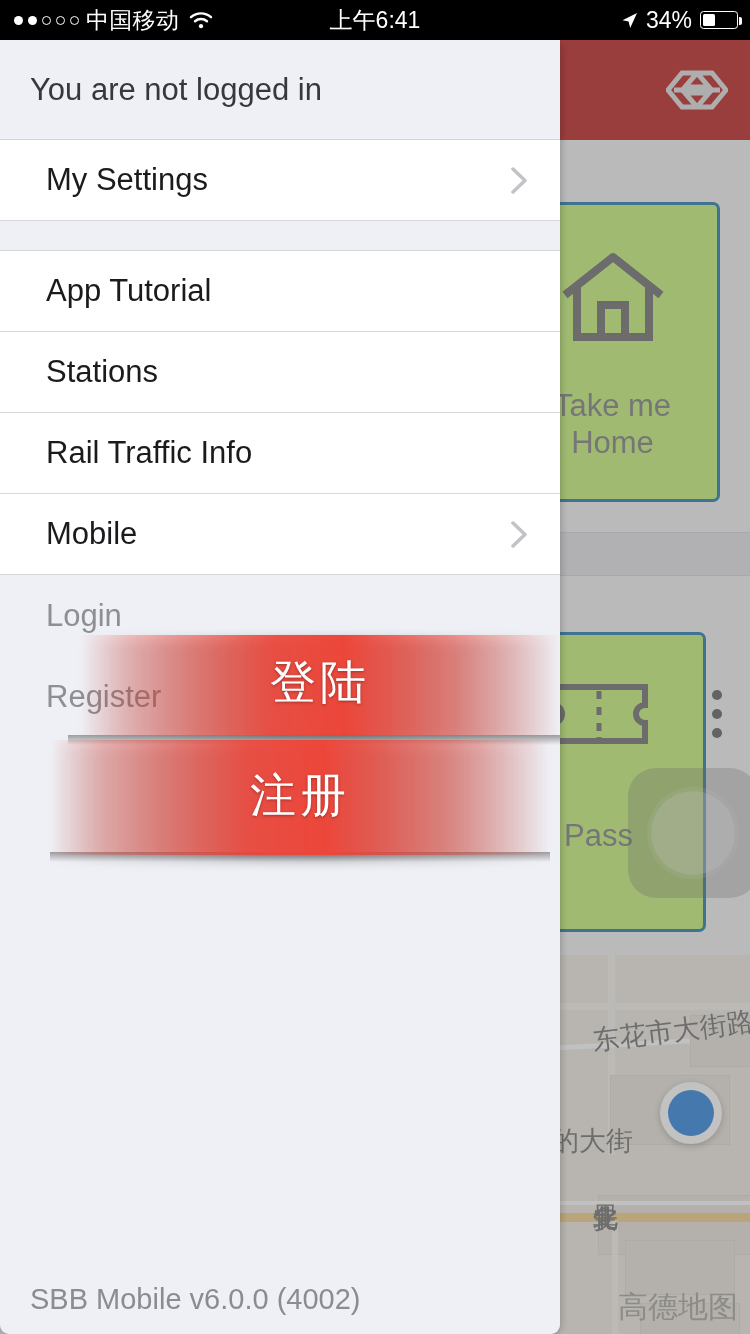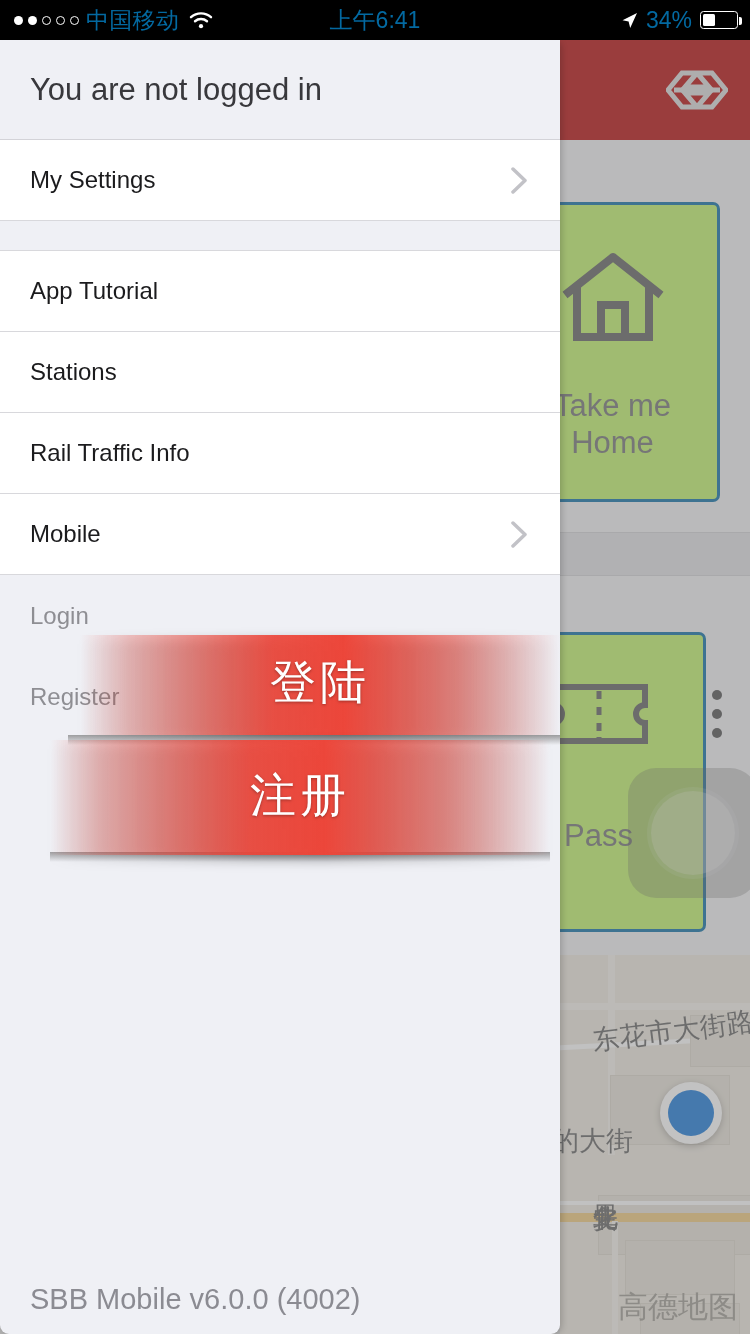--- a/index.html
+++ b/index.html
@@ -7,21 +7,21 @@
     width:750px; height:1334px;
     background:#000;
     font-family:"Liberation Sans","DejaVu Sans",sans-serif;
     overflow:hidden;
   }
   #screen { position:relative; width:750px; height:1334px; overflow:hidden; background:#b0b0b0; }
 
   
   .statusbar{
     position:absolute; left:0; top:0; width:750px; height:40px;
-    background:#000; color:#0369a1; z-index:60;
+    background:#000; color:#ffffff; z-index:60;
   }
   .sb-left{ position:absolute; left:14px; top:0; height:40px; display:flex; align-items:center; gap:7px; }
   .dots{ display:flex; align-items:center; gap:5px; }
   .dot{ width:9px; height:9px; border-radius:50%; }
   .dot.on{ background:#fff; }
   .dot.off{ background:transparent; border:1.4px solid #fff; width:9px; height:9px; }
   .carrier{ font-size:23px; letter-spacing:.3px; line-height:40px; }
   .wifi{ width:24px; height:18px; position:relative; margin-left:3px; }
   .sb-center{
     position:absolute; left:0; top:0; width:750px; height:40px;
@@ -121,21 +121,21 @@
     border-bottom:1px solid #d3d3d8;
   }
   .acct-row .t{ font-size:31px; color:#38383c; }
 
   .group{ background:#fff; }
   .row{
     position:relative; height:81px; background:#fff;
     display:flex; align-items:center; padding-left:30px;
     border-bottom:1px solid #d8d8dc;
   }
-  .row .label{ font-size:24px; color:#1b1b1d; }
+  .row .label{ font-size:31px; color:#1b1b1d;margin-left:16px; }
   .chev{
     position:absolute; right:32px; top:50%; margin-top:-13px;
     width:17px; height:27px;
   }
   .gap{ height:30px; background:#eff0f5; border-bottom:1px solid #d8d8dc; }
 
   .row.muted{ background:#eff0f5; border-bottom:none; }
   .row.muted .label{ color:#8e8e93; }
 
   .footer{

